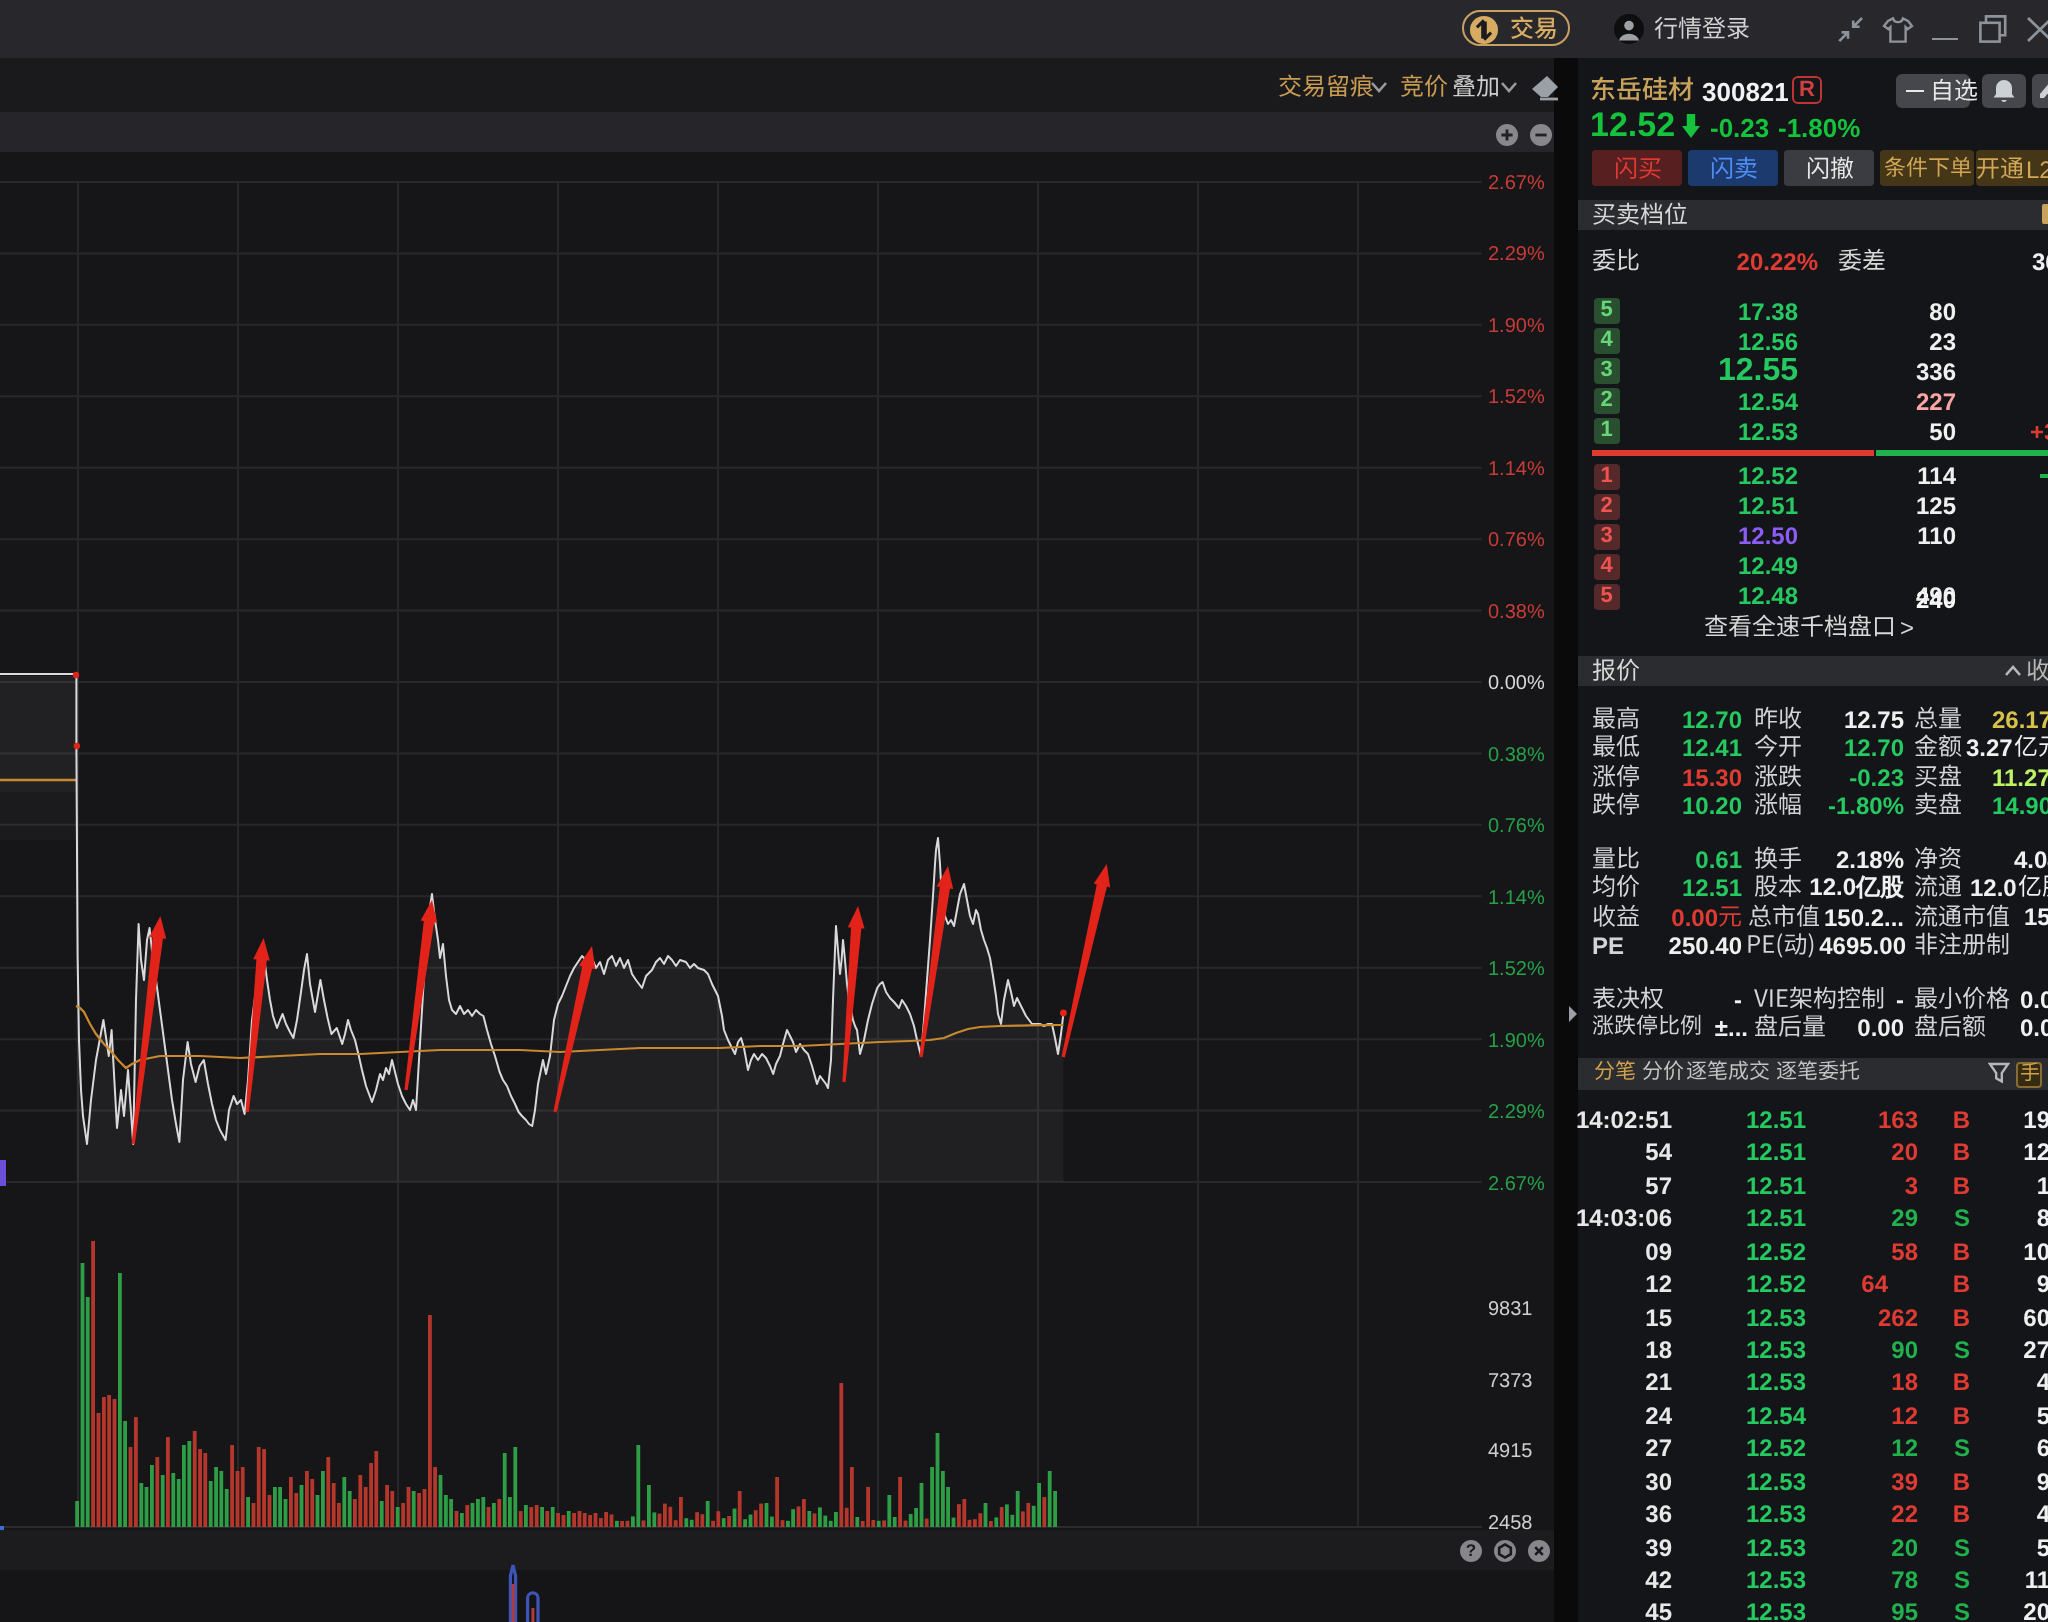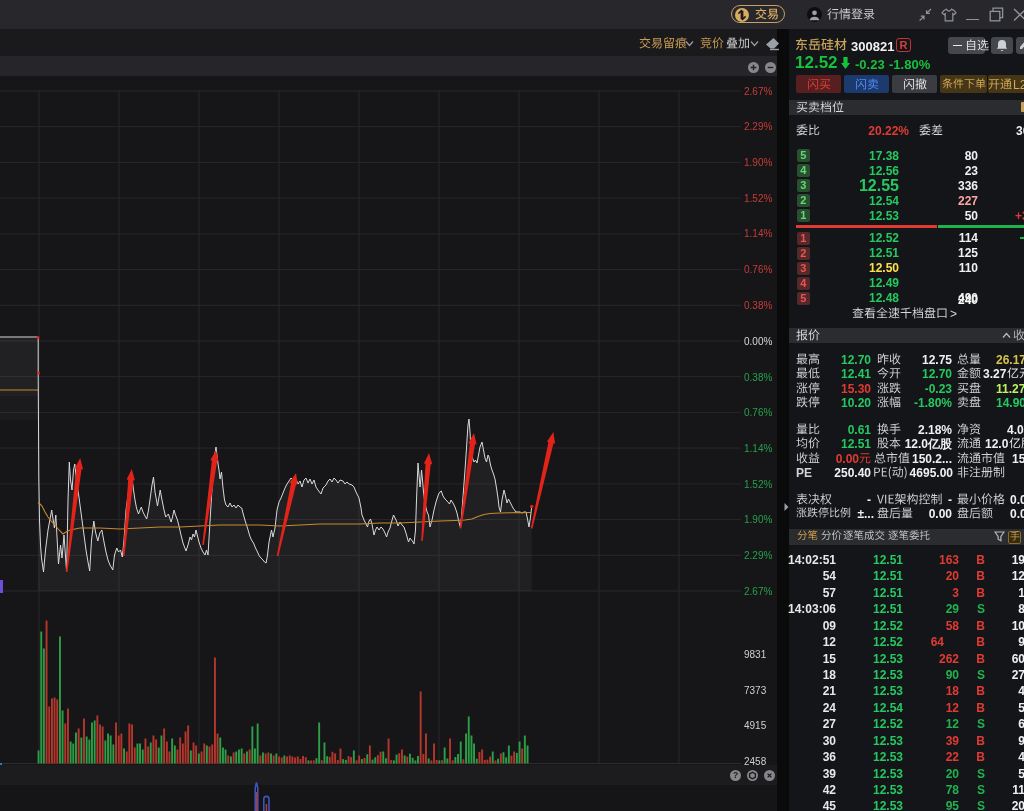--- a/index.html
+++ b/index.html
@@ -466,21 +466,21 @@
 <div class="a" style="left:1015.0px;top:215.5px;transform:translateY(-50%);font-size:12px;color:#e03b33;font-weight:700;white-space:pre">+3</div>
 <div class="a" style="left:796px;top:224.5px;width:141px;height:3px;background:#e03b33"></div>
 <div class="a" style="left:938px;top:224.5px;width:86px;height:3px;background:#21b24e"></div>
 <div class="a" style="left:797px;top:231.5px;width:12.5px;height:13px;background:#55282a;border-radius:2px;color:#ef5350;font-size:11px;font-weight:700;text-align:center;line-height:13px">1</div>
 <div class="a" style="right:125.0px;top:238.0px;transform:translateY(-50%);font-size:12px;color:#25c960;font-weight:700;white-space:pre">12.52</div>
 <div class="a" style="right:46.0px;top:238.0px;transform:translateY(-50%);font-size:12px;color:#f0f0f0;font-weight:700;white-space:pre">114</div>
 <div class="a" style="left:797px;top:246.5px;width:12.5px;height:13px;background:#55282a;border-radius:2px;color:#ef5350;font-size:11px;font-weight:700;text-align:center;line-height:13px">2</div>
 <div class="a" style="right:125.0px;top:253.0px;transform:translateY(-50%);font-size:12px;color:#25c960;font-weight:700;white-space:pre">12.51</div>
 <div class="a" style="right:46.0px;top:253.0px;transform:translateY(-50%);font-size:12px;color:#f0f0f0;font-weight:700;white-space:pre">125</div>
 <div class="a" style="left:797px;top:261.5px;width:12.5px;height:13px;background:#55282a;border-radius:2px;color:#ef5350;font-size:11px;font-weight:700;text-align:center;line-height:13px">3</div>
-<div class="a" style="right:125.0px;top:268.0px;transform:translateY(-50%);font-size:12px;color:#fde047;font-weight:700;white-space:pre">12.50</div>
+<div class="a" style="right:125.0px;top:268.0px;transform:translateY(-50%);font-size:12px;color:#8b5cf6;font-weight:700;white-space:pre">12.50</div>
 <div class="a" style="right:46.0px;top:268.0px;transform:translateY(-50%);font-size:12px;color:#f0f0f0;font-weight:700;white-space:pre">110</div>
 <div class="a" style="left:797px;top:276.5px;width:12.5px;height:13px;background:#55282a;border-radius:2px;color:#ef5350;font-size:11px;font-weight:700;text-align:center;line-height:13px">4</div>
 <div class="a" style="right:125.0px;top:283.0px;transform:translateY(-50%);font-size:12px;color:#25c960;font-weight:700;white-space:pre">12.49</div>
 <div class="a" style="right:46.0px;top:300px;transform:translateY(-50%);font-size:12px;color:#ffffff;font-weight:700;white-space:pre">240</div>
 <div class="a" style="left:797px;top:291.5px;width:12.5px;height:13px;background:#55282a;border-radius:2px;color:#ef5350;font-size:11px;font-weight:700;text-align:center;line-height:13px">5</div>
 <div class="a" style="right:125.0px;top:298.0px;transform:translateY(-50%);font-size:12px;color:#25c960;font-weight:700;white-space:pre">12.48</div>
 <div class="a" style="right:46.0px;top:298.0px;transform:translateY(-50%);font-size:12px;color:#f0f0f0;font-weight:700;white-space:pre">490</div>
 <div class="a" style="left:1020px;top:237px;width:6px;height:1.8px;background:#21b24e"></div>
 <div class="a" style="left:852.0px;top:307.0px">
     <svg width="96.0" height="13.9" viewBox="0 0 96.0 13.9" fill="#d8d8d8">

